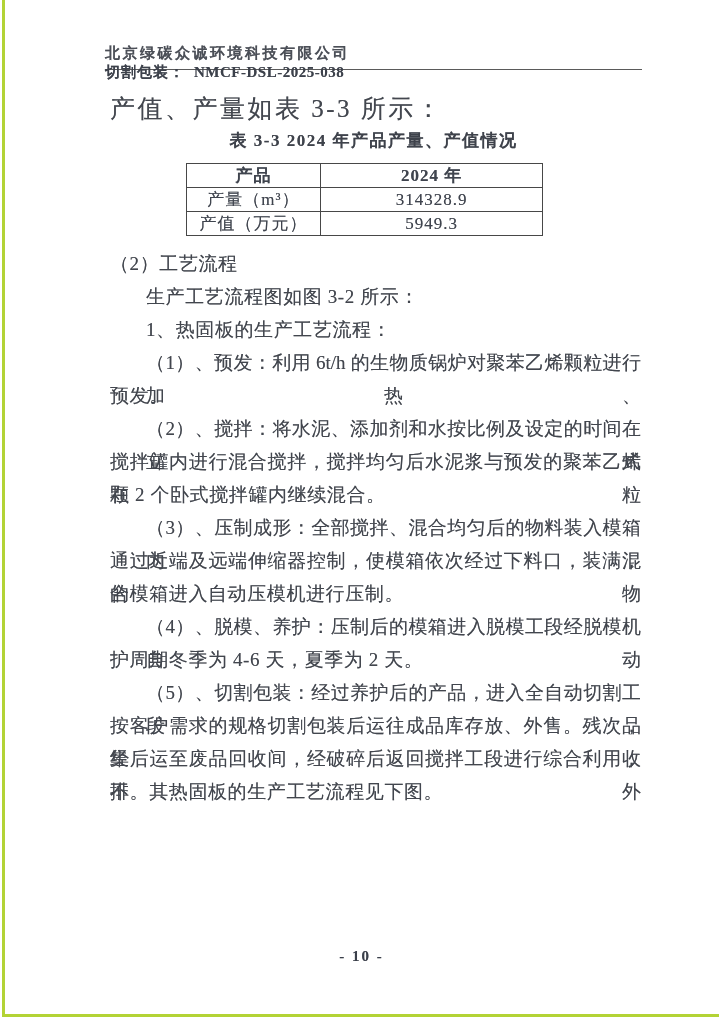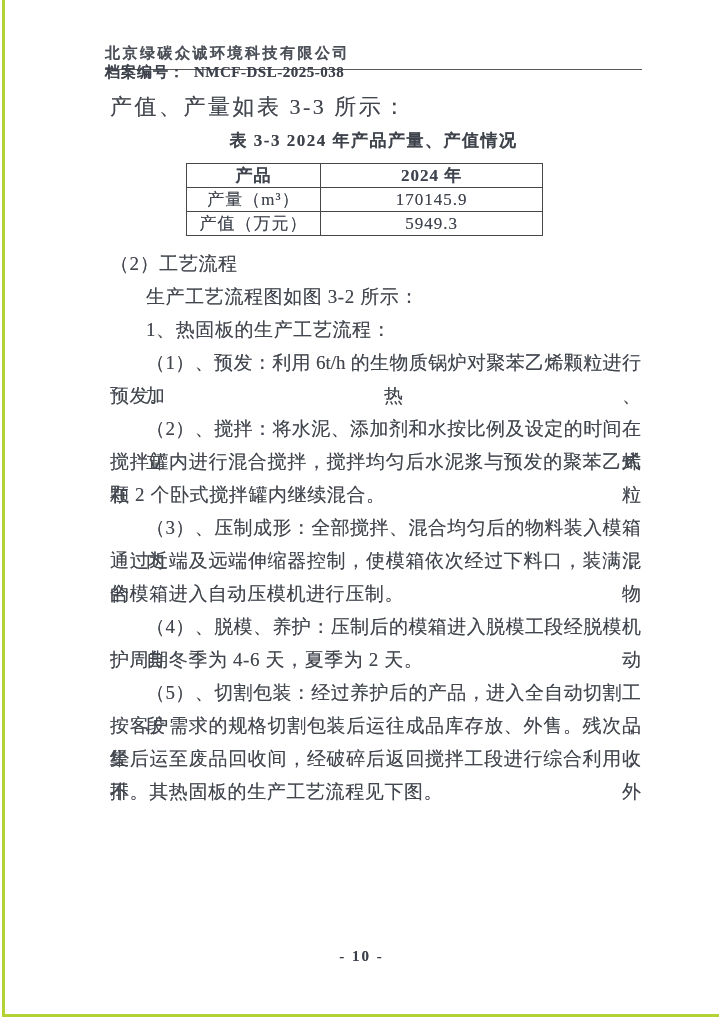--- a/index.html
+++ b/index.html
@@ -16,21 +16,21 @@
     position:absolute;left:105px;top:44px;width:537px;height:25px;
     display:flex;justify-content:space-between;align-items:baseline;
     border-bottom:1.5px solid #5a5a5a;
     flex-direction:column;
   }
   .hdr .company{font-size:15px;letter-spacing:2.5px;font-weight:600;color:#4b4f57;}
   .hdr .right{font-weight:bold;font-size:15px;color:#3c414b;white-space:nowrap;}
   .hdr .archive-label{letter-spacing:1px;margin-right:9px;}
   .hdr .archive-no{letter-spacing:.5px;}
   
-  .intro{position:absolute;left:110px;top:92px;width:531px;font-size:22px;letter-spacing:2.5px;}
+  .intro{position:absolute;left:110px;top:92px;width:531px;font-size:25px;letter-spacing:2.5px;}
   
   .tbl-title{position:absolute;left:96px;top:129px;width:555px;text-align:center;
     font-size:17px;font-weight:bold;letter-spacing:1.5px;color:#3e424b;}
   
   table.dtable{
     position:absolute;left:186px;top:163px;width:356px;border-collapse:collapse;
     font-size:17px;color:#3f444e;table-layout:fixed;
   }
   table.dtable th,table.dtable td{
     border:1.5px solid #474747;text-align:center;vertical-align:middle;
@@ -53,21 +53,21 @@
 <body>
 
 <div class="page">
 
   <div class="accent-left"></div>
   <div class="accent-bottom"></div>
 
   <div class="hdr">
     <span class="company">北京绿碳众诚环境科技有限公司</span>
     <span class="right">
-      <span class="archive-label">档案编号：</span><span class="archive-no">NMCF-DSL-2025-038</span>
+      <span class="archive-label">切割包装：</span><span class="archive-no">NMCF-DSL-2025-038</span>
     </span>
   </div>
 
   <div class="intro">产值、产量如表 3-3 所示：</div>
 
   <div class="tbl-title">表 3-3 2024 年产品产量、产值情况</div>
 
   <table class="dtable">
     <colgroup>
         <col class="c1">
@@ -75,21 +75,21 @@
       </colgroup>
     <thead>
       <tr>
         <th>产品</th>
         <th>2024 年</th>
       </tr>
     </thead>
     <tbody>
       <tr>
         <td>产量（m³）</td>
-        <td>170145.9</td>
+        <td>314328.9</td>
       </tr>
       <tr>
         <td>产值（万元）</td>
         <td>5949.3</td>
       </tr>
     </tbody>
   </table>
 
   <div class="body-block">
     <div class="bline">（2）工艺流程</div>

